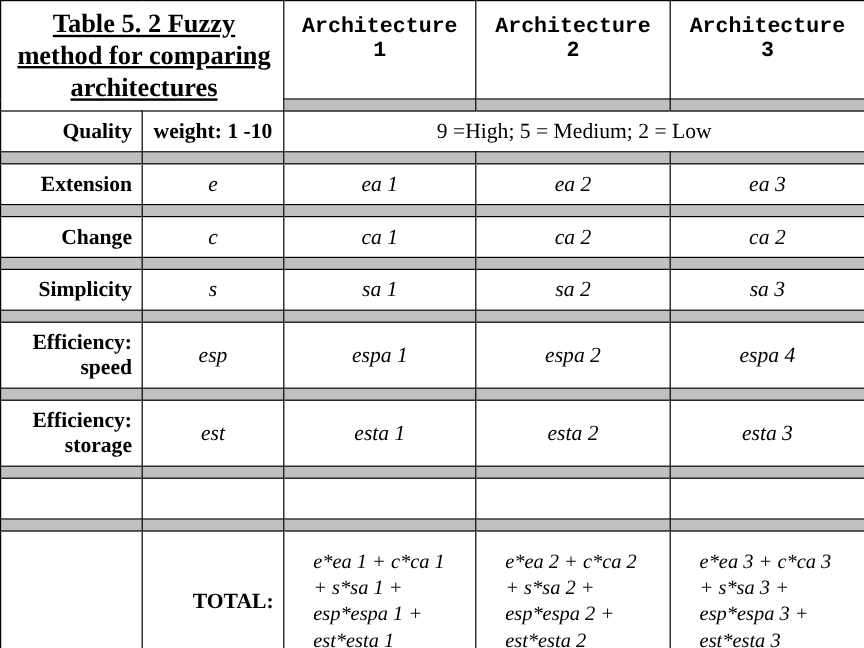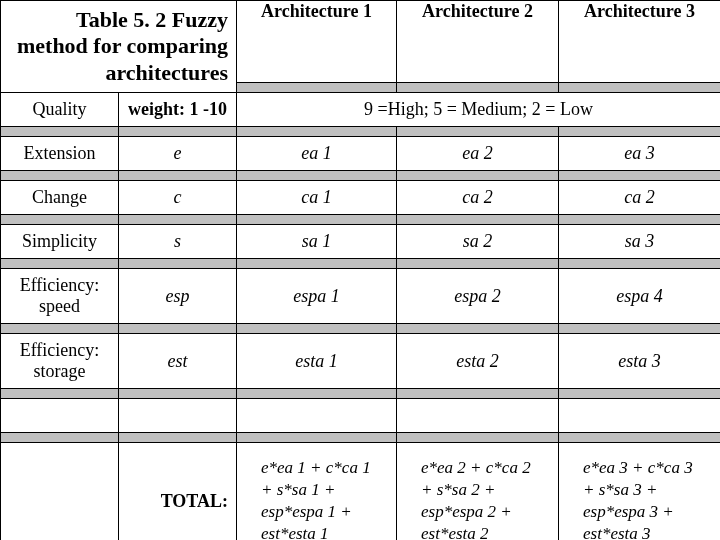--- a/index.html
+++ b/index.html
@@ -26,38 +26,40 @@
   td {
     border: 1px solid #000;
     padding: 6px 8px;
     vertical-align: middle;
     font-style: italic;
     text-align: center;
     background: #fff;
   }
   td.rowhead {
     font-style: normal;
-    font-weight: normal;
-    text-align: center;
+    font-weight: bold;
+    text-align: right;
   }
   td.title {
     font-style: normal;
     font-weight: bold;
-    text-align: right;
+    text-align: center;
+    text-decoration: underline;
     font-size: 22px;
     line-height: 1.2;
     vertical-align: top;
     padding-left: 11px;
   }
   td.archhead {
     font-style: normal;
     font-weight: bold;
     text-align: center;
     vertical-align: top;
-    padding-top: 0;
+    padding-top: 12px;
+    font-family: Liberation Mono, monospace;
   }
   td.weighthead {
     font-style: normal;
     font-weight: bold;
     text-align: center;
     margin-top: 30px;
   }
   td.scalehead {
     font-style: normal;
     font-weight: normal;

